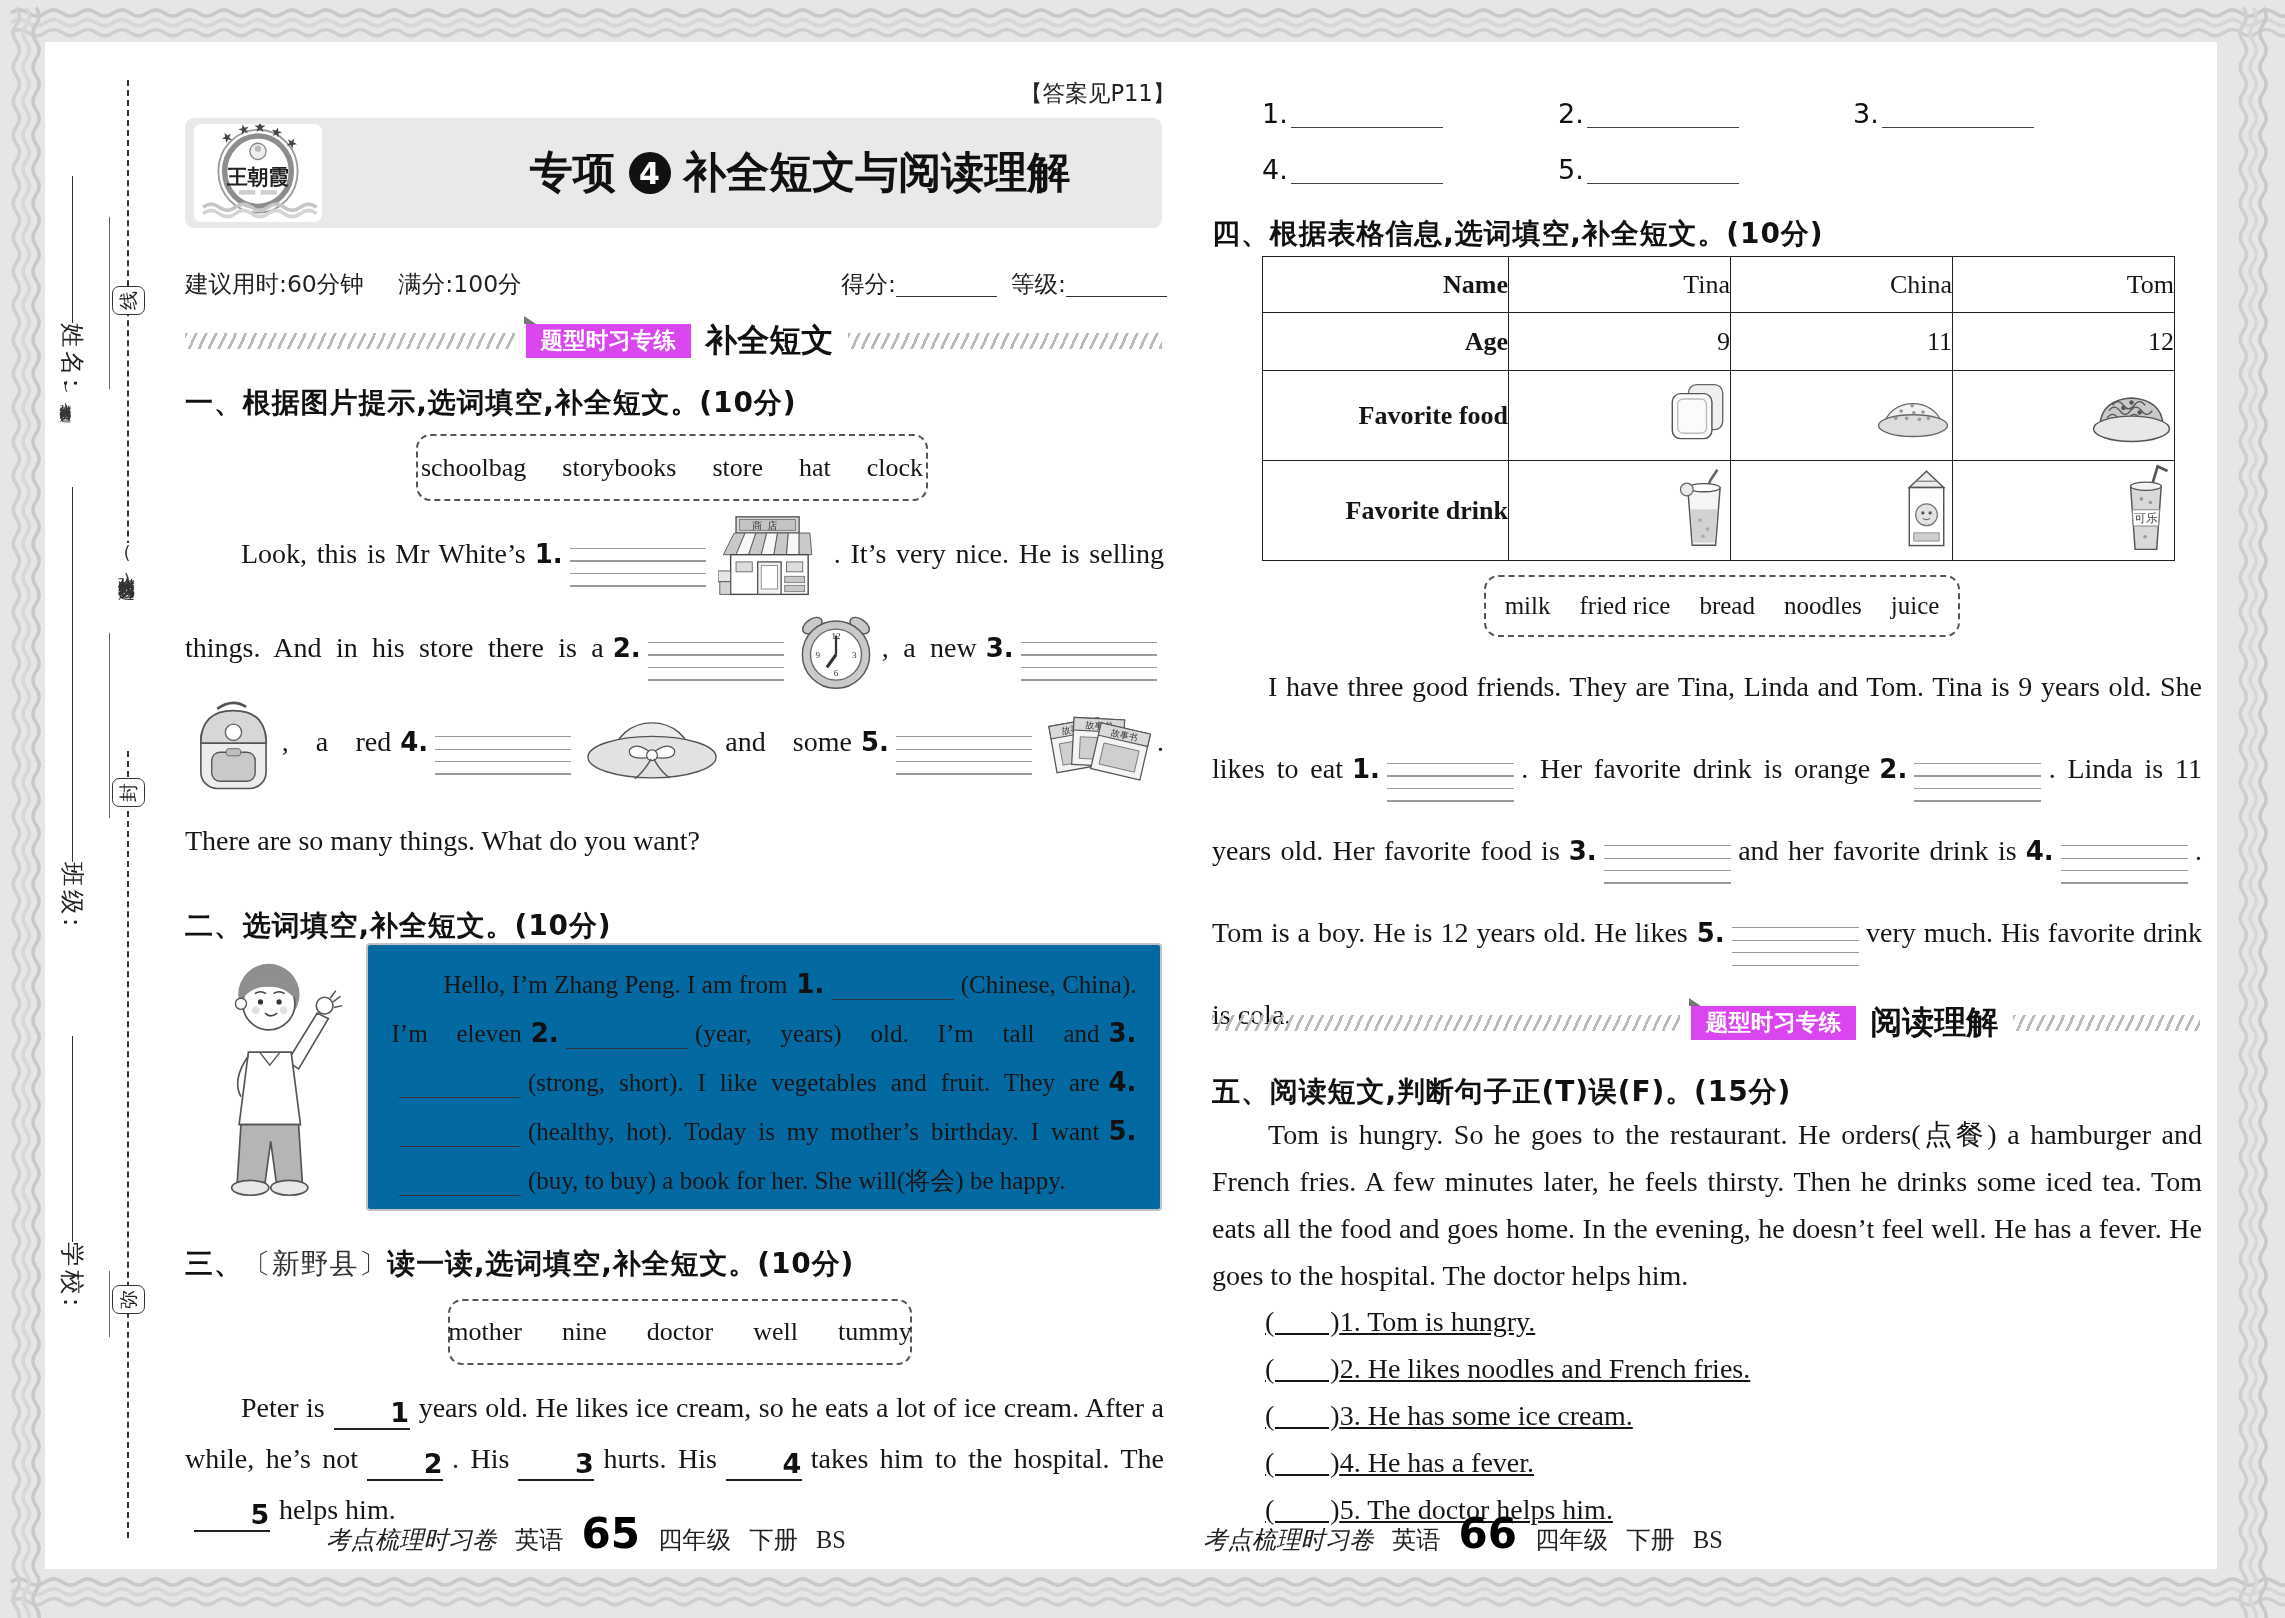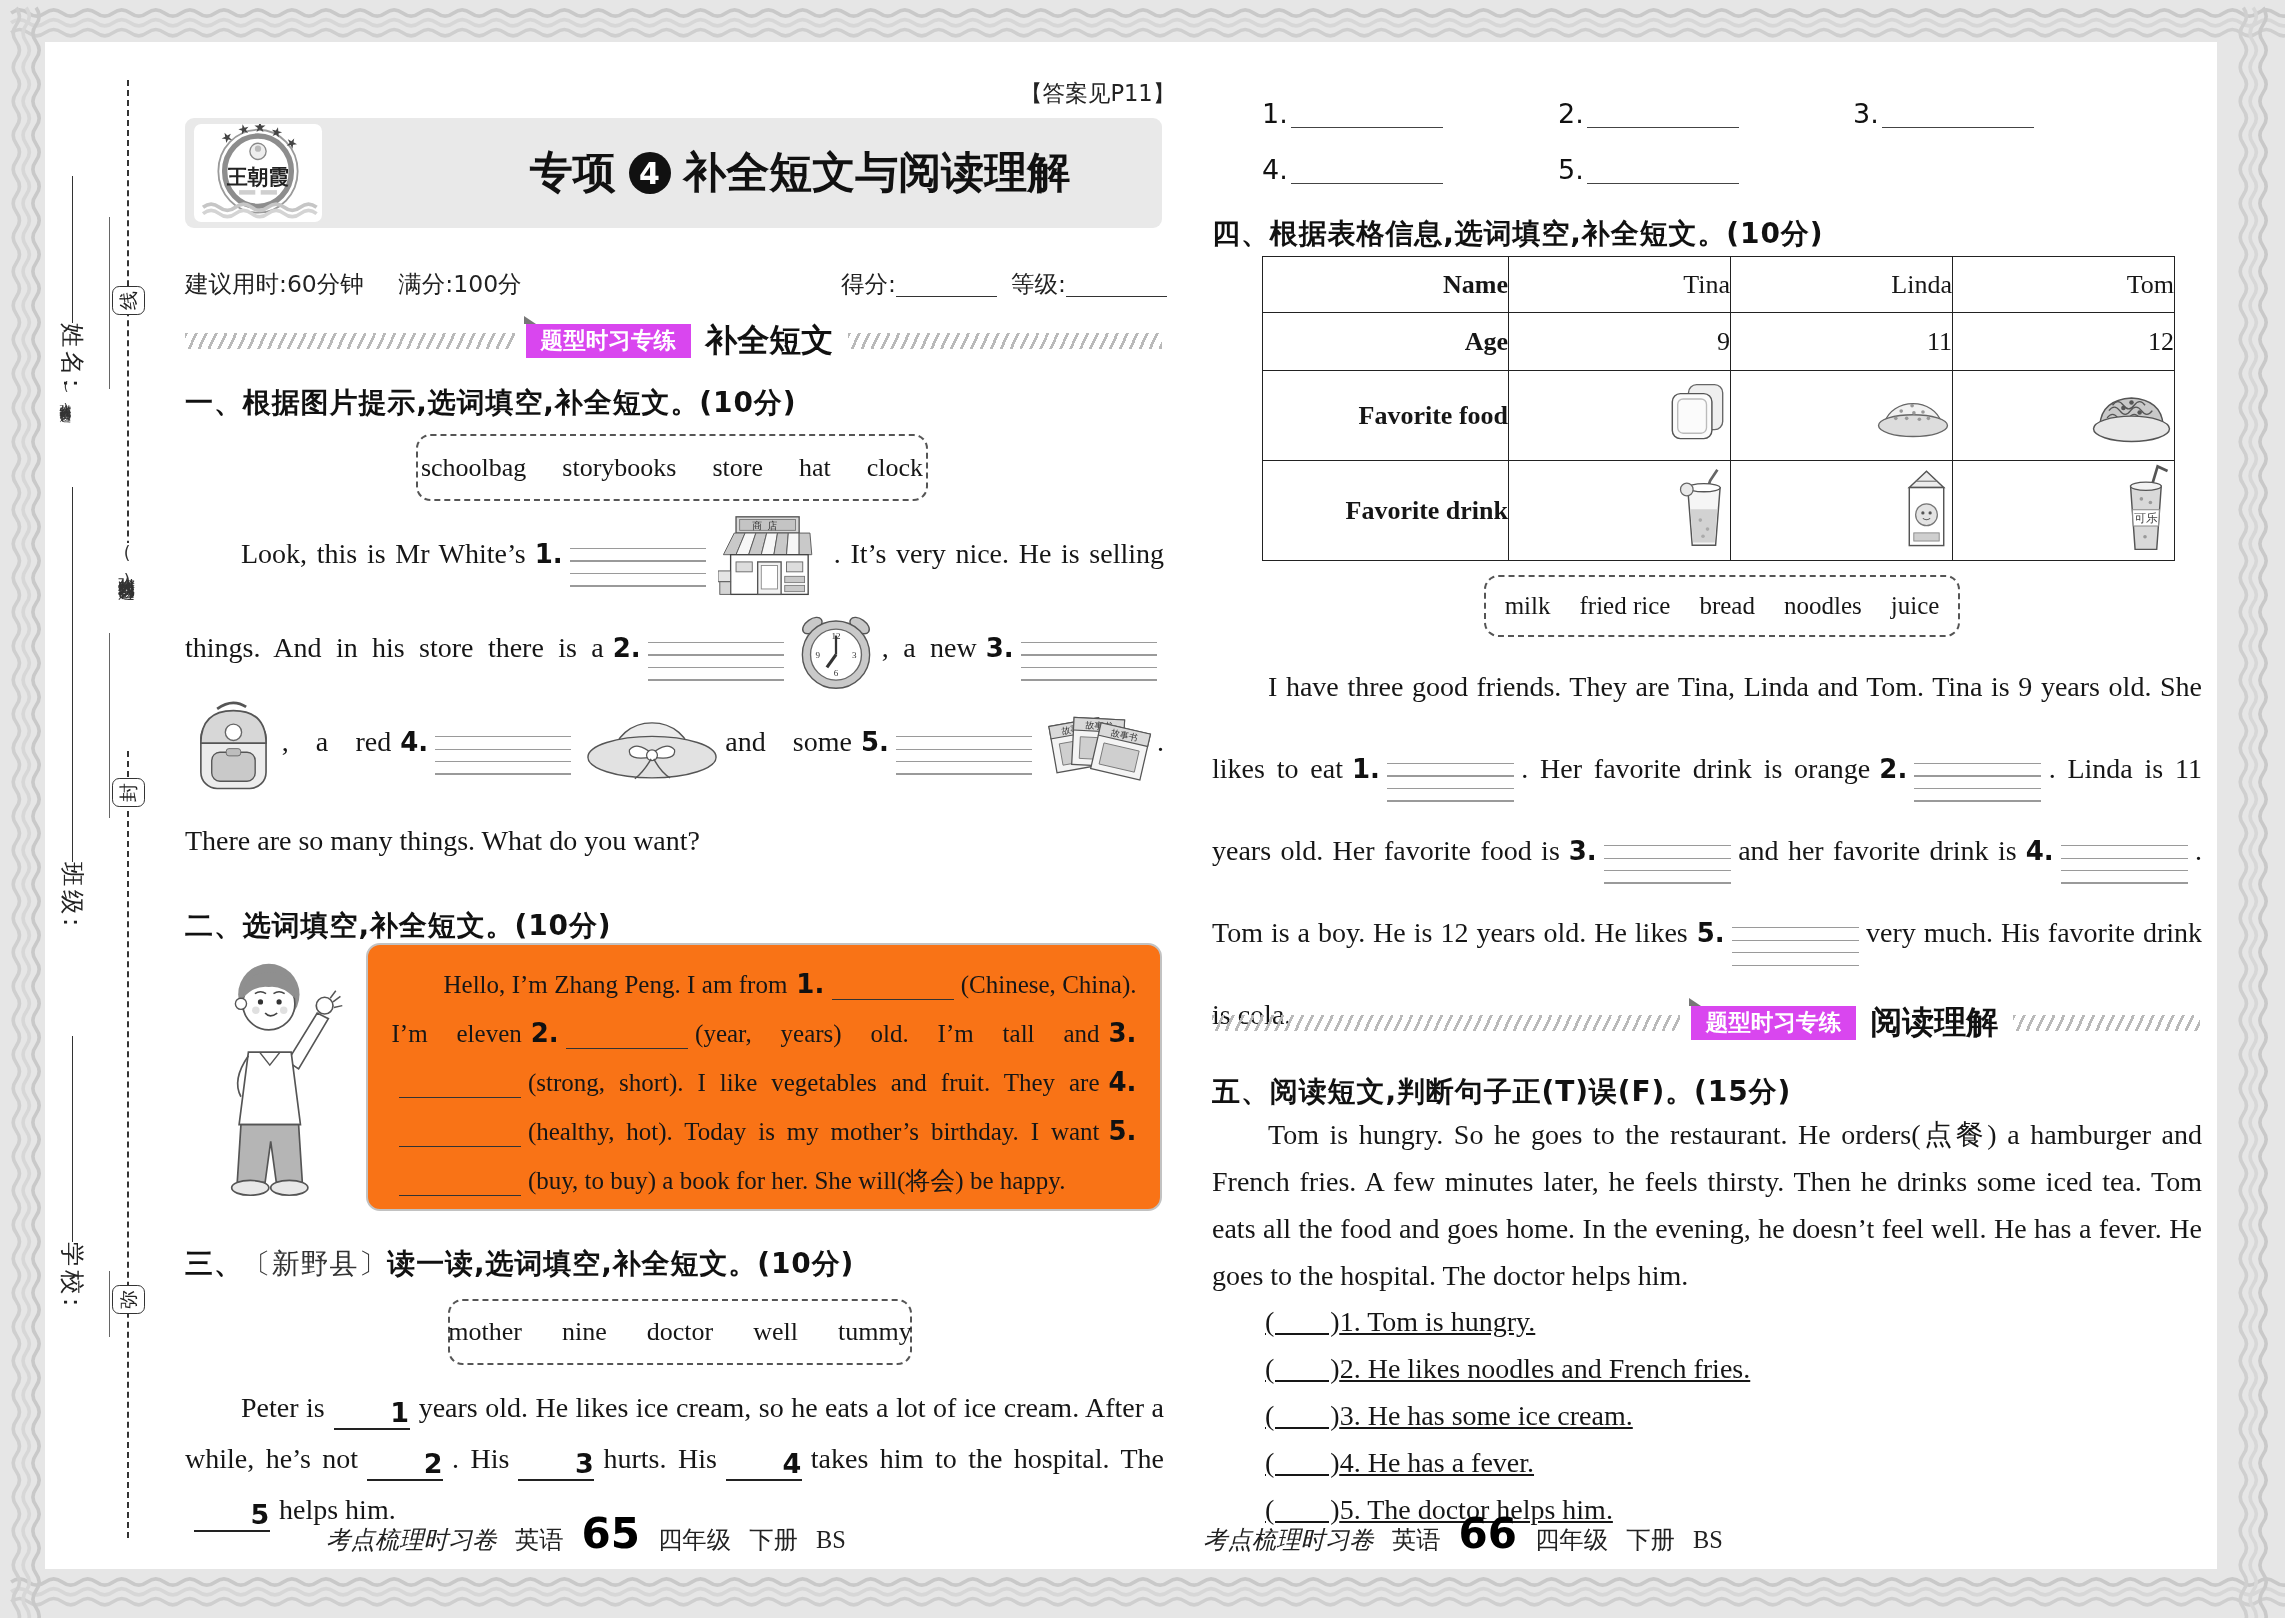--- a/index.html
+++ b/index.html
@@ -39,21 +39,21 @@
   .pnum{font-family:"DejaVu Sans",sans-serif;font-weight:700;font-size:26px;color:#111;margin-left:9px;white-space:nowrap;}
   .blank4{display:inline-block;width:136px;height:40px;margin:0 7.2px;vertical-align:-25px;
           background:repeating-linear-gradient(to bottom,#9a9a9a 0 1.4px,transparent 1.4px 12.5px);}
   .blank4.w140{width:127px;}
   .blank1{display:inline-block;width:122px;height:31px;border-bottom:1.8px solid #333;margin:0 7.2px;vertical-align:-7.2px;}
   .nblank{display:inline-block;min-width:76px;text-align:center;border-bottom:2.3px solid #222;
           font-family:"DejaVu Sans",sans-serif;font-weight:700;font-size:27px;color:#111;
           vertical-align:-5.4px;line-height:1.15;margin:0 9px;}
   .inline-img{vertical-align:middle;margin:0 5.4px;}
   
-  .q2box{border:2.3px solid #c2c2c2;border-radius:14px;background:#f97316;padding:14.5px 23.5px 9px;}
+  .q2box{border:2.3px solid #c2c2c2;border-radius:4px;background:#0369a1;padding:14.5px 23.5px 9px;}
   .q2box .passage{font-size:25px;line-height:49px;text-indent:52px;}
   
   .vcol{display:flex;flex-direction:column;align-items:center;}
   .vline{width:0;border-left:1.8px solid #333;}
   .vlabel{writing-mode:vertical-rl;text-orientation:sideways;font-size:24.4px;color:#222;letter-spacing:3.6px;
           font-family:"DejaVu Sans",sans-serif;}
   .vnote{writing-mode:vertical-rl;text-orientation:upright;color:#333;letter-spacing:0.9px;
          font-family:"DejaVu Sans",sans-serif;}
   .dash-line{border-left:2.3px dashed #333;width:0;}
   .stamp{width:27px;height:31px;border:1.8px solid #333;border-radius:7.2px;background:#fff;
@@ -329,21 +329,21 @@
     <colgroup>
         <col style="width:246px">
         <col style="width:222px">
         <col style="width:222px">
         <col style="width:222px">
       </colgroup>
     <tbody>
         <tr style="height:56px">
       <td class="tl">Name</td>
       <td>Tina</td>
-      <td>Linda</td>
+      <td>China</td>
       <td>Tom</td>
     </tr>
     <tr style="height:58px">
       <td class="tl">Age</td>
       <td>9</td>
       <td>11</td>
       <td>12</td>
     </tr>
     <tr style="height:90px">
       <td class="tl">Favorite food</td>

